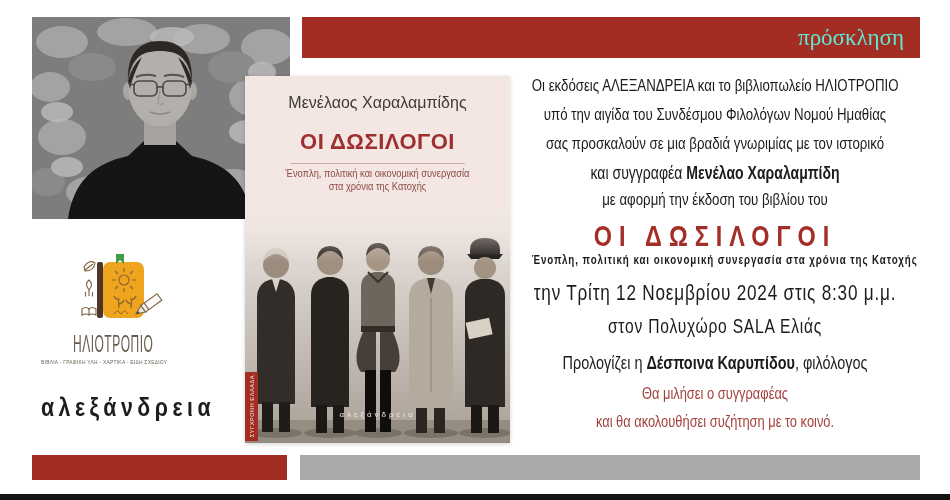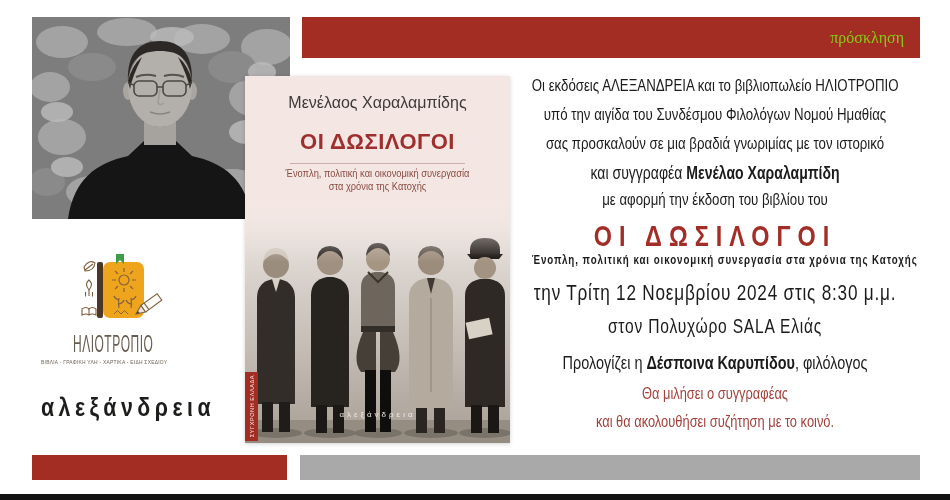--- a/index.html
+++ b/index.html
@@ -38,21 +38,21 @@
   .cover-spine { position:absolute; left:0; top:296px; width:13px; height:69px; background:#a32d23;
                  display:flex; align-items:center; justify-content:center; z-index:4; }
   .cover-spine span { writing-mode:vertical-rl; transform:rotate(180deg);
                       font-size:5.5px; letter-spacing:0.6px; color:#f3e6e2; white-space:nowrap; }
   .cover-publisher { position:absolute; left:0; right:0; top:334px; text-align:center;
                      font-size:8px; letter-spacing:3px; color:#efe9e4; z-index:4; }
 
   
   .banner { position:absolute; left:302px; top:17px; width:618px; height:41px; background:#a32d23;
             display:flex; align-items:center; justify-content:flex-end; padding-right:16px; z-index:2; }
-  .banner span { font-family:"Liberation Serif", serif; font-size:16px; color:#84cc16; }
+  .banner span { font-family:"Liberation Serif", serif; font-size:23px; color:#5eead4; }
 
   .event-text { position:absolute; left:480px; top:70px; width:470px; text-align:center;
                 color:#1b1b1b; transform:scaleX(0.78); transform-origin:50% 0; z-index:2; }
   .event-text p { white-space:nowrap; }
   .line    { font-size:17px; line-height:20px; margin-bottom:9px; padding-top:0; }
   .line.first { padding-top:6px; }
   .line.l3 { margin-bottom:8px; }
   .line.l4 { font-size:18px; line-height:22px; margin-bottom:6px; }
   .line.l5 { font-size:17px; line-height:20px; margin-bottom:9px; }
   .event-title { margin-top:6px; font-size:30px; line-height:34px; font-weight:bold;

